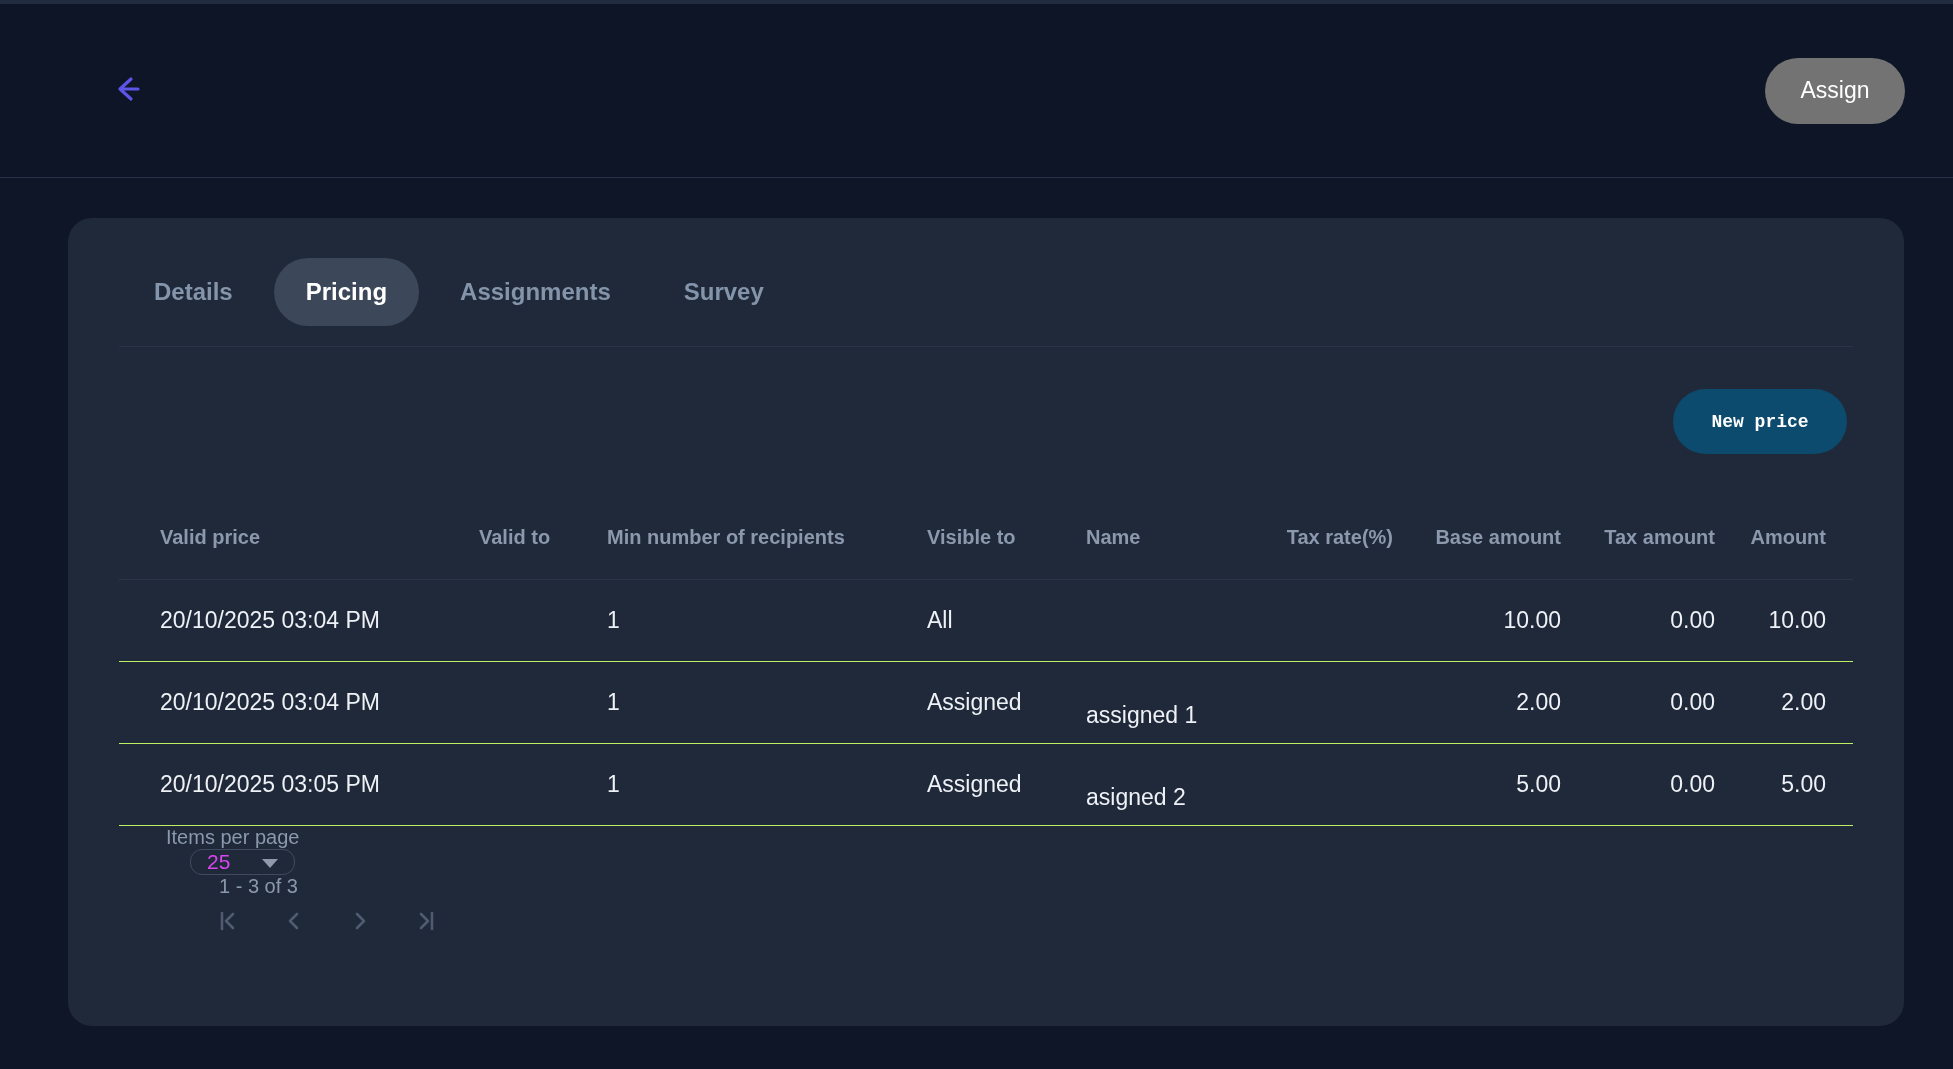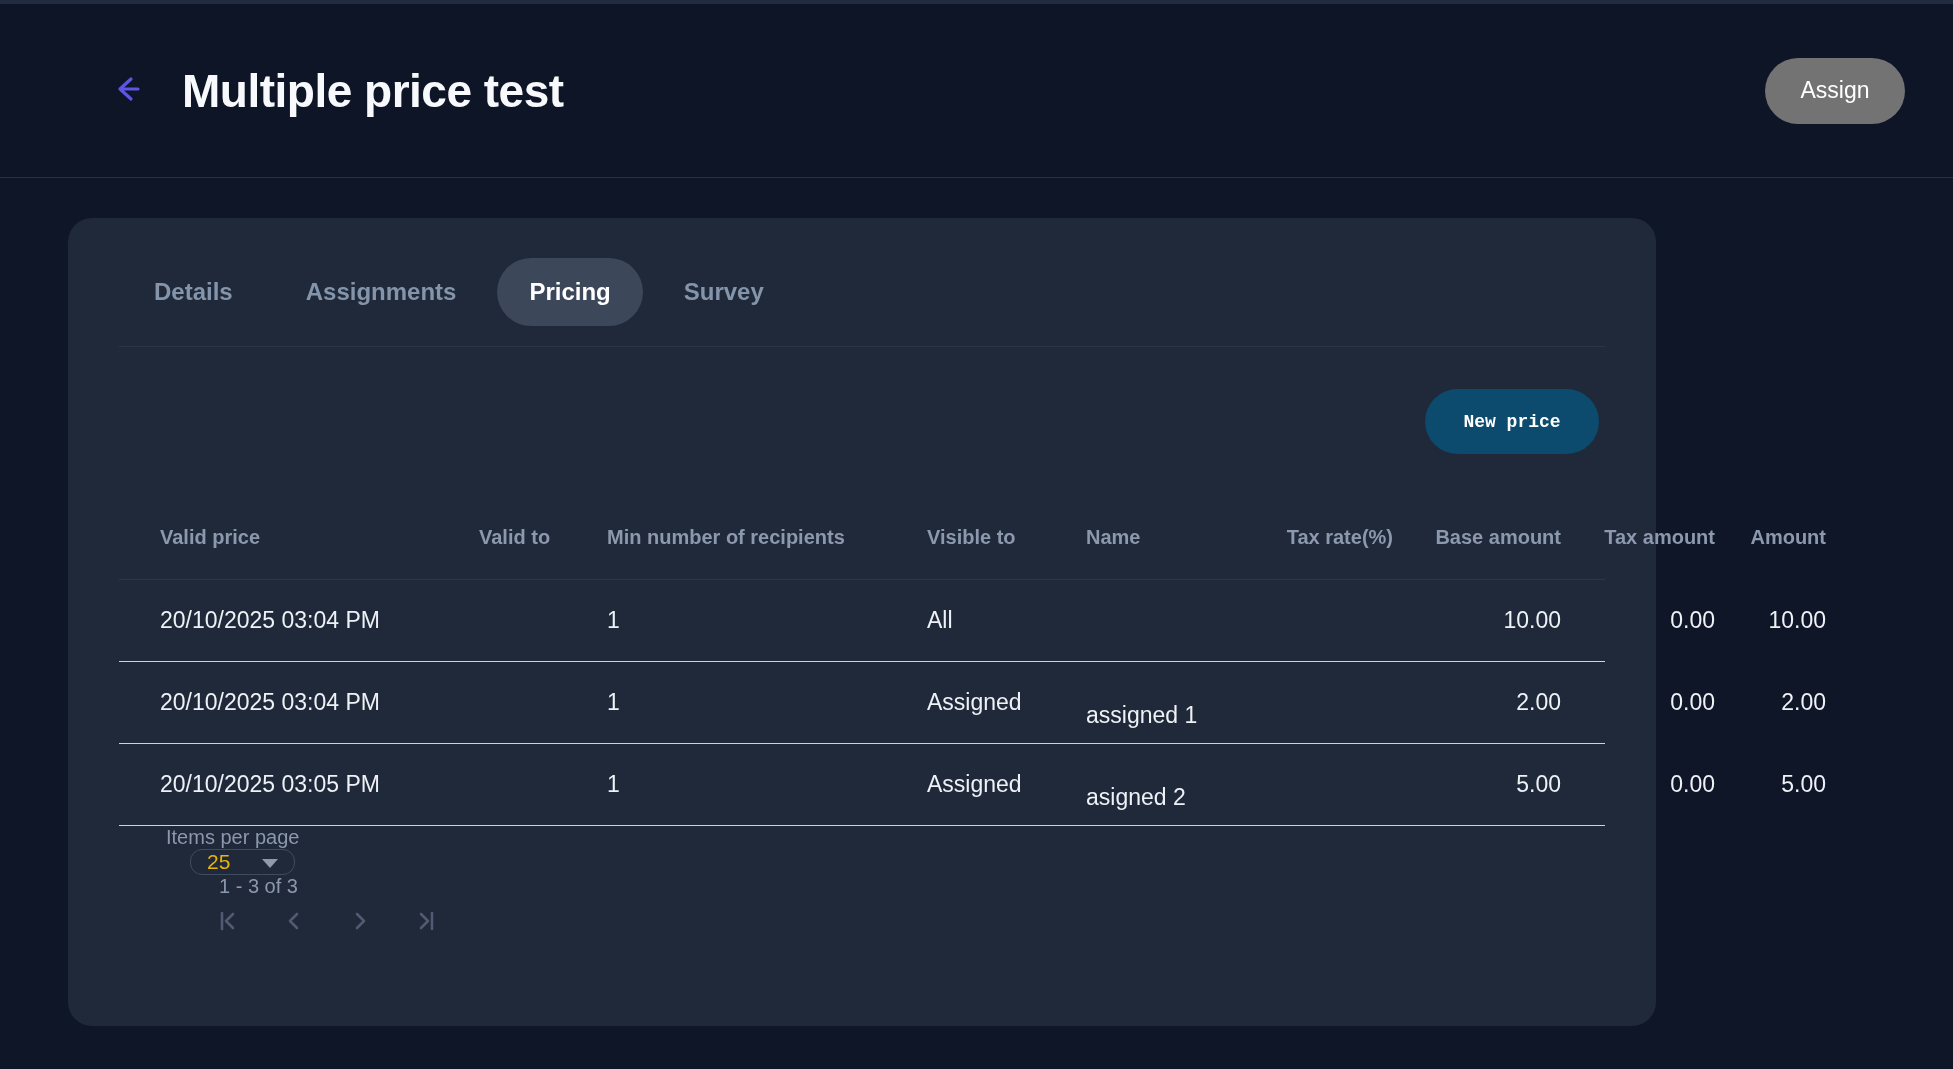--- a/index.html
+++ b/index.html
@@ -39,21 +39,21 @@
     border: none; border-radius: 33px;
     background: #737373;
     color: #ffffff;
     font-family: inherit;
     font-size: 23px; font-weight: 400;
     cursor: pointer;
   }
 
   
   .card {
-    width: 1588px; height: 808px;
+    width: 1836px; height: 808px;
     margin: 40px 49px 0 68px;
     background: #1f2939;
     border-radius: 24px;
     padding-top: 40px;
   }
 
   
   .tabs { display: flex; gap: 9px; margin-left: 54px; }
   .tab {
     height: 68px;
@@ -125,21 +125,21 @@
   .page-size-select {
     margin-left: 24px;
     width: 105px; height: 53px;
     border: 1px solid #3f4b5e;
     border-radius: 12px;
     background: transparent;
     display: flex; align-items: center;
     padding: 0 15px 0 16px;
     cursor: pointer;
   }
-  .page-size-value { color: #eab308; font-size: 21px; }
+  .page-size-value { color: #d946ef; font-size: 21px; }
   .caret { margin-left: auto; }
   .range-label { margin-left: 53px; }
   .nav-buttons { display: flex; gap: 18px; margin-left: 38px; }
   .nav-btn {
     width: 48px; height: 48px;
     background: transparent; border: none;
     display: flex; align-items: center; justify-content: center;
     cursor: default;
   }
   .nav-btn svg { stroke: #4f5b70; }
@@ -150,30 +150,29 @@
 <div class="top-strip"></div>
 
 <header class="page-header">
   <button class="back-btn">
     <span>
       <svg width="38" height="38" viewBox="0 0 38 38" fill="none">
         <path d="M24 9 L13 19 L24 29 M13 19 H31" stroke="#5d55e8" stroke-width="3.2" stroke-linecap="round" stroke-linejoin="round"></path>
       </svg>
     </span>
   </button>
-  <h1 class="page-title">Multiple price test</h1>
   <button class="assign-btn">Assign</button>
 </header>
 
 <main class="card">
 
   <nav class="tabs">
     <button class="tab">Details</button>
+    <button class="tab active">Pricing</button>
     <button class="tab">Assignments</button>
-    <button class="tab active">Pricing</button>
     <button class="tab">Survey</button>
   </nav>
 
   <div class="tabs-divider"></div>
 
   <div class="toolbar">
     <button class="new-price-btn">New price</button>
   </div>
 
   <div class="table">

